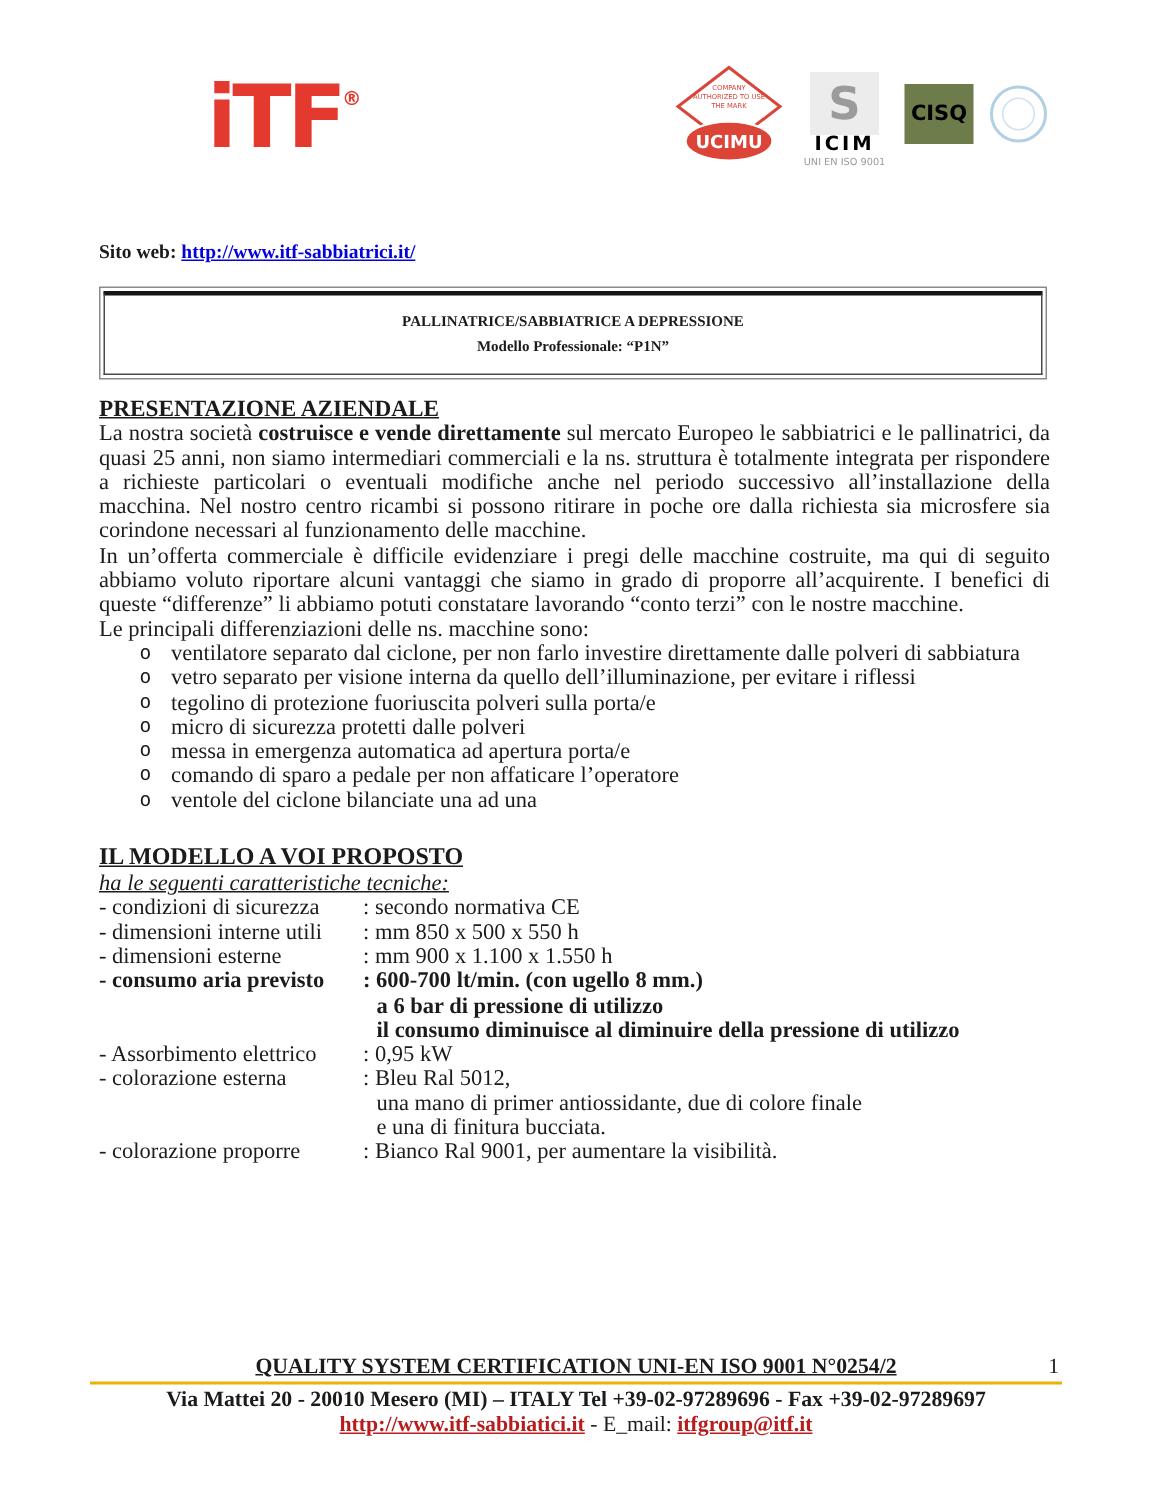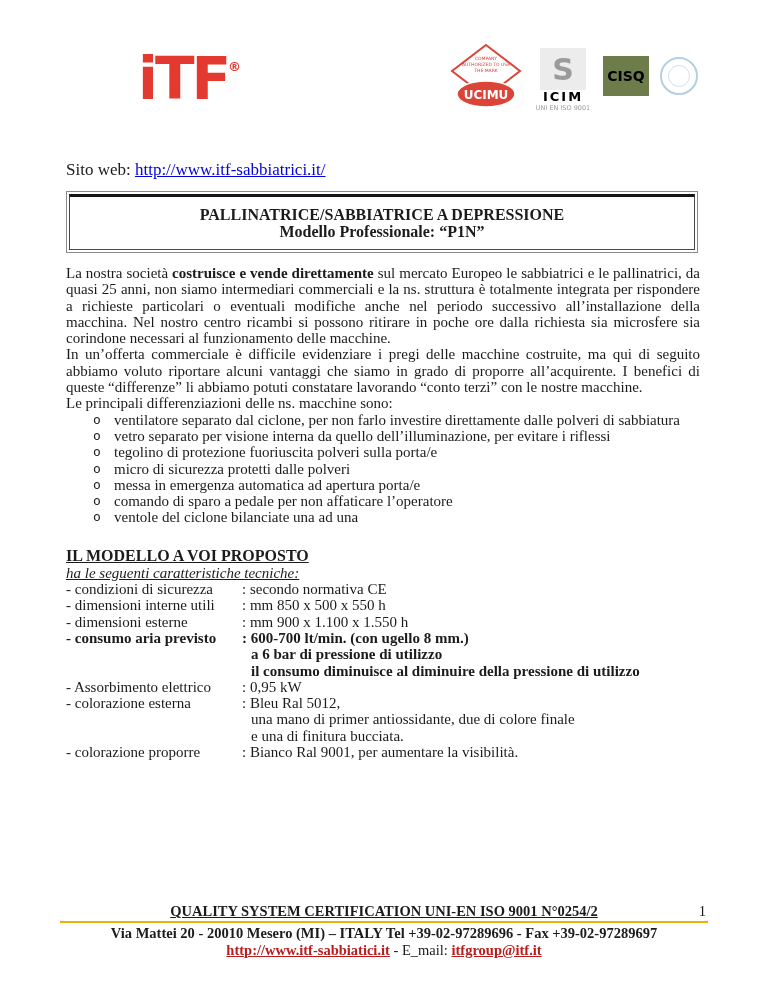--- a/index.html
+++ b/index.html
@@ -27,34 +27,34 @@
   .icim-box { width:46px; height:42px; margin:8px auto 0; background:#ececec; display:flex; align-items:center; justify-content:center; }
   .icim-s { font-size:30px; font-weight:bold; color:#9b9b9b; }
   .icim-label { color:#000000; font-weight:bold; font-size:13px; letter-spacing:2px; line-height:12px; margin-top:1px; }
   .icim-std { font-size:6.5px; color:#9a9a9a; margin-top:1px; white-space:nowrap; }
   .cisq { margin-left:9px; margin-top:16px; width:46px; height:40px; background:#6e7b4a; display:flex; align-items:center; justify-content:center; }
   .cisq-label { color:#000000; font-weight:bold; font-size:14px; font-family:"DejaVu Sans", sans-serif; }
   .iqnet { margin-left:11px; margin-top:17px; width:34px; height:34px; border:2px solid #b3cfe2; border-radius:50%; position:relative; }
   .iqnet::after { content:""; position:absolute; left:6px; top:6px; right:6px; bottom:6px; border:1px solid #cfe2ee; border-radius:50%; }
 
   
-  .site-line { position:absolute; left:66px; top:160px; font-size:17px; font-weight:normal; }
+  .site-line { position:absolute; left:66px; top:160px; font-size:13px; font-weight:bold; }
   a.weblink { color:#0202dd; text-decoration:underline; }
 
   
   .title-box {
     position:absolute; left:66px; top:191px; width:632px; height:62px;
     border:1px solid #8a8a8a; padding:2px; box-sizing:border-box; background:#fff;
   }
   .title-box-inner {
     width:100%; height:100%; box-sizing:border-box;
     border:1px solid #4a4a4a; border-top:3px solid #151515;
     display:flex; flex-direction:column; align-items:center; justify-content:center;
   }
-  .title-line { font-weight:bold; font-size:16px; line-height:17px; text-align:left; }
+  .title-line { font-weight:bold; font-size:10px; line-height:17px; text-align:left; }
 
   
   .content { position:absolute; left:66px; top:265px; width:634px; font-size:15px; line-height:16.3px; }
   .sec-heading { font-weight:bold; text-decoration:underline; font-size:15.5px; }
   .content p { margin:0; text-align:justify; }
   .para-gap { margin-top:16px; }
   .bullets { margin:0; padding:0; list-style:none; }
   .bullets li { position:relative; padding-left:48px; text-align:justify; }
   .bullets li::before { content:"o"; position:absolute; left:27px; top:0; font-size:13px; font-family:"DejaVu Sans Mono", monospace; }
   .model-heading { margin-top:21px; font-weight:bold; text-decoration:underline; font-size:16px; line-height:18px; }
@@ -110,20 +110,21 @@
   <div class="site-line"><span>Sito web: </span><a class="weblink" href="#" title="http://www.itf-sabbiatrici.it/">http://www.itf-sabbiatrici.it/</a></div>
 
   <div class="title-box">
     <div class="title-box-inner">
       <div class="title-line">PALLINATRICE/SABBIATRICE A DEPRESSIONE</div>
       <div class="title-line">Modello Professionale: “P1N”</div>
     </div>
   </div>
 
   <div class="content">
+    <div class="sec-heading">PRESENTAZIONE AZIENDALE</div>
 
     <p><span>La nostra società </span><b>costruisce e vende direttamente</b><span> sul mercato Europeo le sabbiatrici e le pallinatrici, da quasi 25 anni, non siamo intermediari commerciali e la ns. struttura è totalmente integrata per rispondere a richieste particolari o eventuali modifiche anche nel periodo successivo all’installazione della macchina. Nel nostro centro ricambi si possono ritirare in poche ore dalla richiesta sia microsfere sia corindone necessari al funzionamento delle macchine.</span></p>
 
     <p class="para-gap">In un’offerta commerciale è difficile evidenziare i pregi delle macchine costruite, ma qui di seguito abbiamo voluto riportare alcuni vantaggi che siamo in grado di proporre all’acquirente. I benefici di queste “differenze” li abbiamo potuti constatare lavorando “conto terzi” con le nostre macchine.</p>
     <p>Le principali differenziazioni delle ns. macchine sono:</p>
 
     <ul class="bullets">
       <li>ventilatore separato dal ciclone, per non farlo investire direttamente dalle polveri di sabbiatura</li>
       <li>vetro separato per visione interna da quello dell’illuminazione, per evitare i riflessi</li>
       <li>tegolino di protezione fuoriuscita polveri sulla porta/e</li>

